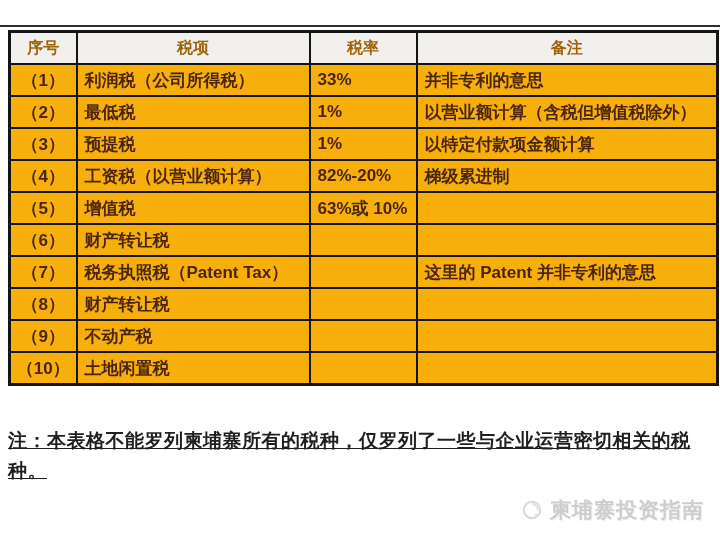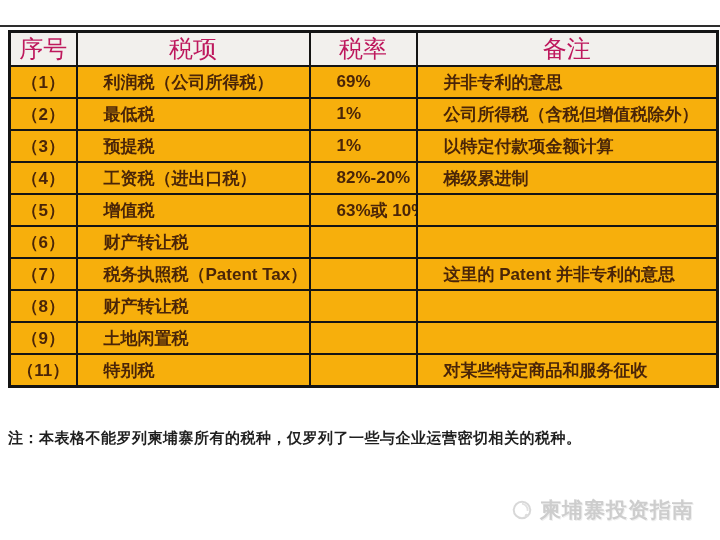--- a/index.html
+++ b/index.html
@@ -26,56 +26,57 @@
     width: 708px;
     border-collapse: collapse;
     table-layout: fixed;
   }
   table.tax-table, table.tax-table th, table.tax-table td {
     border: 2px solid #141414;
   }
   table.tax-table { border-width: 3px; }
   table.tax-table th {
     background: #f2f0ed;
-    color: #be185d;
-    font-size: 24px;
-    font-weight: 400;
+    color: #a16207;
+    font-size: 16px;
+    font-weight: 700;
     height: 30px;
     text-align: center;
     padding: 0 4px;
   }
   table.tax-table td {
     background: #f7af0c;
     color: #4a2508;
     font-size: 17px;
     font-weight: 700;
     height: 30px;
     text-align: left;
-    padding: 0 26px;
+    padding: 0 7px;
     white-space: nowrap;
     overflow: hidden;
   }
   table.tax-table td.c-no { text-align: center; padding: 0 2px; }
   col.col-no   { width: 67px; }
   col.col-item { width: 233px; }
   col.col-rate { width: 107px; }
   col.col-remark { width: 301px; }
   .footnote {
     position: absolute;
     left: 8px; top: 426px;
     width: 704px;
     color: #1f1f1f;
-    font-size: 15px;
+    font-size: 19px;
     font-weight: 700;
     line-height: 1.6;
     letter-spacing: 0.5px;
+    text-decoration: underline;
   }
   .watermark {
     position: absolute;
-    right: 26px; top: 496px;
+    right: 16px; top: 496px;
     display: flex;
     align-items: center;
     gap: 7px;
     color: #cdcdcd;
     text-align: center;
   }
   .watermark-text {
     font-size: 21px;
     font-weight: 700;
     letter-spacing: 1px;
@@ -102,38 +103,38 @@
         <th>序号</th>
         <th>税项</th>
         <th>税率</th>
         <th>备注</th>
       </tr>
     </thead>
     <tbody>
       <tr>
         <td class="c-no">（1）</td>
         <td>利润税（公司所得税）</td>
-        <td>69%</td>
+        <td>33%</td>
         <td>并非专利的意思</td>
       </tr>
       <tr>
         <td class="c-no">（2）</td>
         <td>最低税</td>
         <td>1%</td>
-        <td>公司所得税（含税但增值税除外）</td>
+        <td>以营业额计算（含税但增值税除外）</td>
       </tr>
       <tr>
         <td class="c-no">（3）</td>
         <td>预提税</td>
         <td>1%</td>
         <td>以特定付款项金额计算</td>
       </tr>
       <tr>
         <td class="c-no">（4）</td>
-        <td>工资税（进出口税）</td>
+        <td>工资税（以营业额计算）</td>
         <td>82%-20%</td>
         <td>梯级累进制</td>
       </tr>
       <tr>
         <td class="c-no">（5）</td>
         <td>增值税</td>
         <td>63%或 10%</td>
         <td></td>
       </tr>
       <tr>
@@ -149,29 +150,29 @@
         <td>这里的 Patent  并非专利的意思</td>
       </tr>
       <tr>
         <td class="c-no">（8）</td>
         <td>财产转让税</td>
         <td></td>
         <td></td>
       </tr>
       <tr>
         <td class="c-no">（9）</td>
-        <td>土地闲置税</td>
+        <td>不动产税</td>
         <td></td>
         <td></td>
       </tr>
       <tr>
-        <td class="c-no">（11）</td>
-        <td>特别税</td>
+        <td class="c-no">（10）</td>
+        <td>土地闲置税</td>
         <td></td>
-        <td>对某些特定商品和服务征收</td>
+        <td></td>
       </tr>
     </tbody>
   </table>
 
   <div class="footnote">注：本表格不能罗列柬埔寨所有的税种，仅罗列了一些与企业运营密切相关的税种。</div>
 
   <div class="watermark">
     <svg class="watermark-logo" viewBox="0 0 24 24">
       <circle cx="12" cy="12" r="9" fill="none" stroke="#d2d2d2" stroke-width="2.2"></circle>
       <path d="M12 5 a7 7 0 0 1 6 8" fill="none" stroke="#dcdcdc" stroke-width="2"></path>

